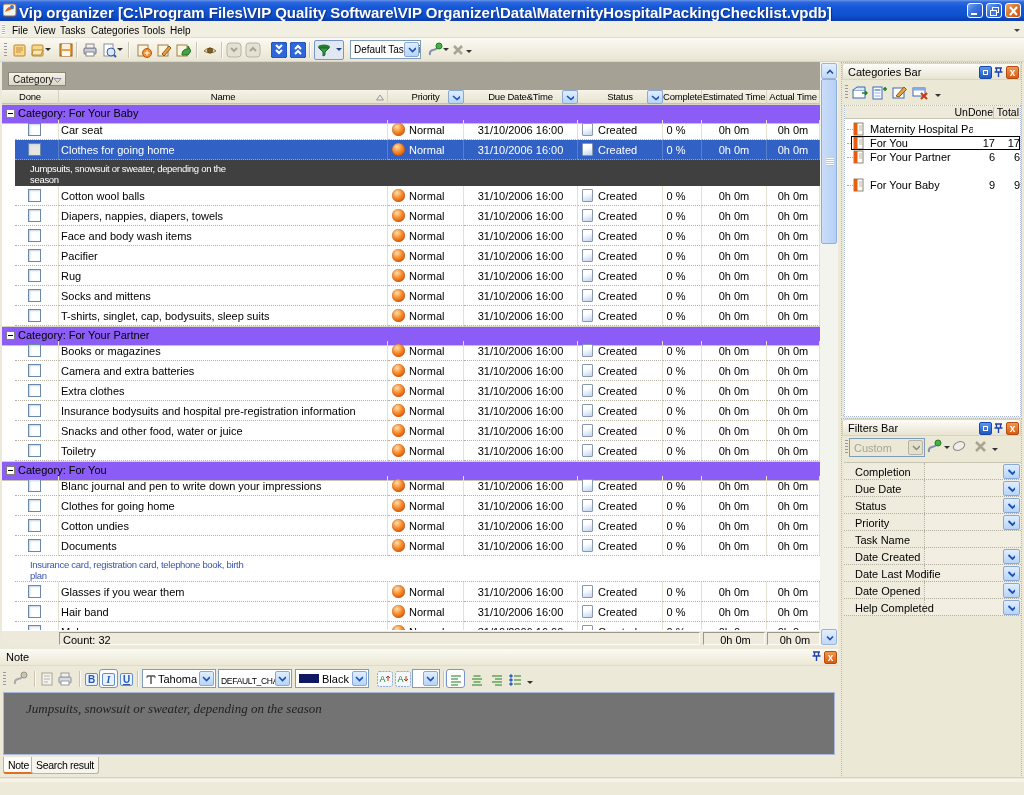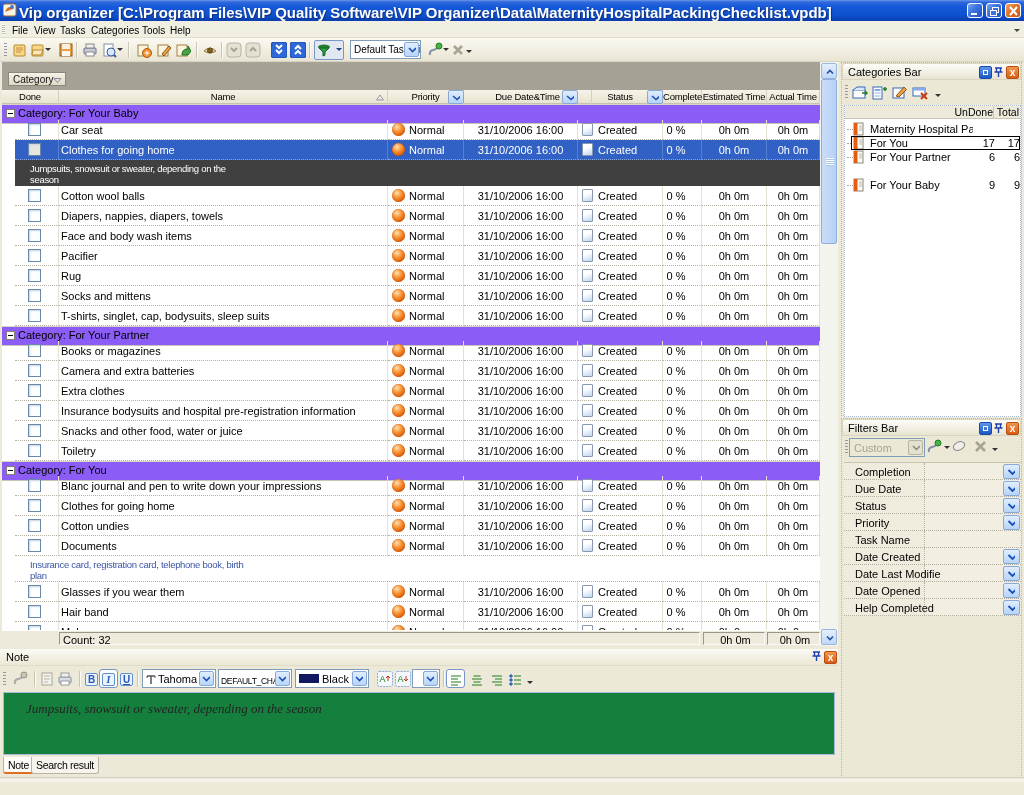--- a/index.html
+++ b/index.html
@@ -79,21 +79,21 @@
  background:linear-gradient(#E0EEFE,#B8D4F8)}
 
 #notepanel{left:0;top:649px;width:838px;height:128px;background:#ECE9D8}
 #notetitle{position:absolute;left:0;top:0;width:100%;height:17px;background:linear-gradient(#FBFAF4,#ECE8D6);border-bottom:1px solid #E0DCCA;padding:2px 0 0 6px}
 #notetools{position:absolute;left:0;top:18px;width:100%;height:24px}
 .nbtn{position:absolute;top:2px;width:19px;height:19px;border:1px solid transparent;text-align:center;font-size:12px;padding-top:2px}
 .nbtn.on{border:1px solid #7A96C8;background:#FDFDFB;border-radius:3px}
 .lbox{display:inline-block;width:13px;height:13px;border:1px solid #6090D0;border-radius:2px;background:#EAF2FC;font-size:10px;line-height:12px;color:#2858B8}
 .comboxp{position:absolute;top:2px;height:19px;background:#fff;border:1px solid #7F9DB9;padding:3px 0 0 4px;font-size:11px;white-space:nowrap;overflow:hidden}
 .comboxp .dd{position:absolute;right:1px;top:1px;width:15px;height:15px;border:1px solid #88A8D8;border-radius:2px;background:linear-gradient(#E0EEFE,#B8D4F8)}
-#notearea{position:absolute;left:3px;top:43px;width:832px;height:63px;background:#15803d;border:1px solid #A8B8D8}
+#notearea{position:absolute;left:3px;top:43px;width:832px;height:63px;background:#737373;border:1px solid #A8B8D8}
 #notearea .txt{position:absolute;left:22px;top:8px;font-family:"Liberation Serif",serif;font-style:italic;font-size:13px;color:#222}
 .tab{position:absolute;top:108px;height:17px;background:#F6F4EC;border:1px solid #B8B4A4;border-top:0;border-radius:0 0 3px 3px;padding:2px 4px 0 4px;font-size:10.5px;letter-spacing:-0.3px}
 .tab.active{background:#FDFCF8;border-bottom:2px solid #E07020}
 #bottomstrip{left:0;top:777px;width:1024px;height:18px;background:#EDEAD9;border-top:1px solid #D5D1C0}
 #bottomstrip i{position:absolute;left:0;top:1px;width:100%;height:3px;background:#F6F4EA}
 </style></head><body>
 <div id="titlebar" class="abs">
 <svg class="abs" style="left:3px;top:3px" width="15" height="15">
       <rect x="0" y="1" width="13" height="12" rx="2" fill="#F8F4E8" stroke="#B06820"></rect>
       <path d="M2 9 C4 3 8 3 11 6 C8 6 5 8 2 9 Z" fill="#E06818"></path>
@@ -215,21 +215,21 @@
 </div>
 <div id="gridband" class="abs">
     <div id="catbtn">Category<svg style="position:absolute;right:3px;top:4px" width="9" height="7">
         <path d="M1 1.5 H8 L4.5 5.5 Z" fill="none" stroke="#8A86A0"></path>
       </svg></div>
   </div>
 <div id="gridheader" class="abs">
 <div class="hcell" style="left:0px;width:57px">Done</div>
 <div class="hcell" style="left:57px;width:329px">Name</div>
 <div class="hcell" style="left:386px;width:76px">Priority</div>
-<div class="hcell" style="left:462px;width:128px">Due Date&amp;Time</div>
+<div class="hcell" style="left:462px;width:114px">Due Date&amp;Time</div>
 <div class="hcell" style="left:576px;width:85px">Status</div>
 <div class="hcell" style="left:661px;width:39px">Complete</div>
 <div class="hcell" style="left:700px;width:65px">Estimated Time</div>
 <div class="hcell" style="left:765px;width:53px">Actual Time</div>
 <svg class="abs" style="left:374px;top:4px" width="8" height="7">
       <path d="M4 1 L7.5 6 L0.5 6 Z" fill="none" stroke="#9A96AA"></path>
     </svg>
 <span class="ddbtn" style="left:446px;right:auto;top:0px;width:16px;height:14px">
       <svg class="chev" style="left:3px;top:4px" width="10" height="6">
         <path d="M1 1 L5 4.5 L9 1" fill="none" stroke="#1A50B8" stroke-width="1.6"></path>

